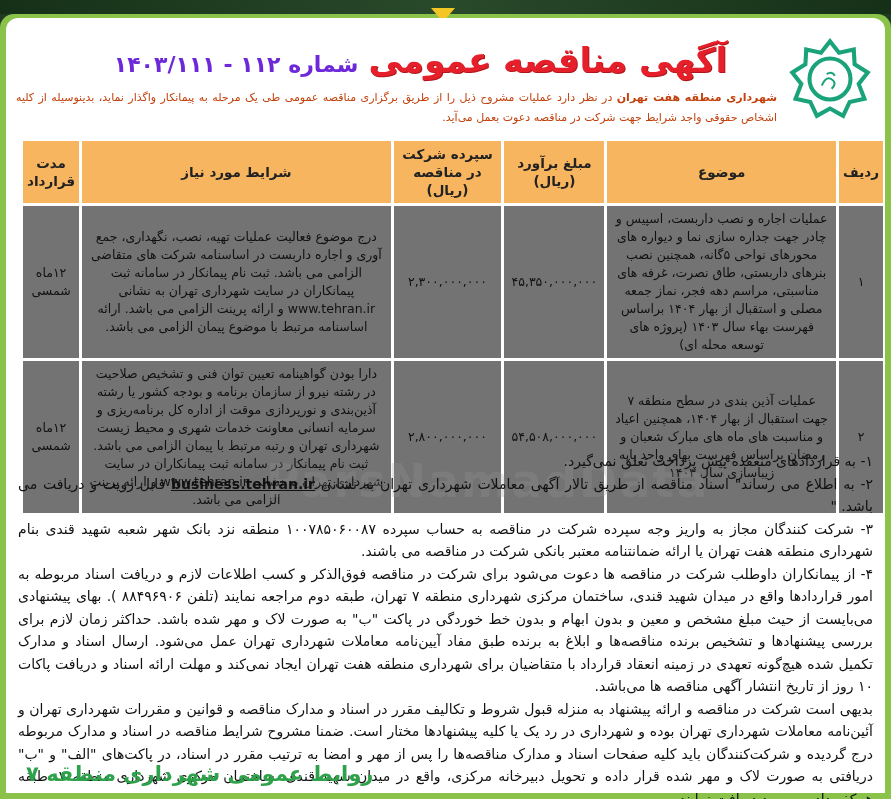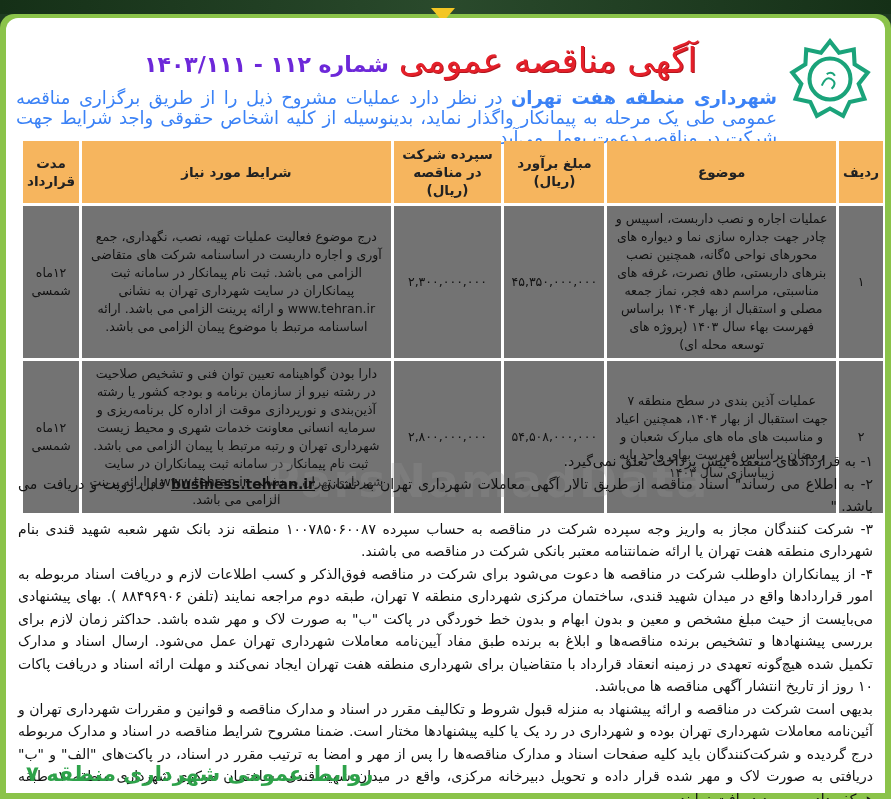--- a/index.html
+++ b/index.html
@@ -30,29 +30,29 @@
   }
   .logo {
     position: absolute; top: 20px; right: 14px; width: 82px; height: 82px;
   }
   .title-row {
     position: absolute; top: 22px; right: 110px; left: 60px;
     display: flex; flex-direction: row; align-items: baseline; justify-content: center; gap: 10px;
     direction: rtl;
   }
   .title-main {
-    color: #e5202a; font-weight: normal; font-size: 34px; letter-spacing: 0;
+    color: #e5202a; font-weight: bold; font-size: 34px; letter-spacing: 0;
     text-shadow: 1px 1px 0 #b1161d;
   }
   .title-num {
     color: #6d28d9; font-weight: bold; font-size: 22px;
   }
   .intro {
     position: absolute; top: 70px; right: 108px; left: 10px;
-    font-size: 18px; line-height: 20px; color: #3b82f6; text-align: justify;
+    font-size: 11px; line-height: 20px; color: #c2410c; text-align: justify;
   }
   .intro b { font-weight: bold; }
   table.tender {
     position: absolute; top: 120px; left: 14px; width: 866px;
     border-collapse: separate; border-spacing: 3px 3px;
     direction: rtl;
   }
   table.tender th {
     background: #f6b55e; color: #222; font-weight: bold; font-size: 13.5px;
     padding: 4px 4px; height: 32px; line-height: 18px;

